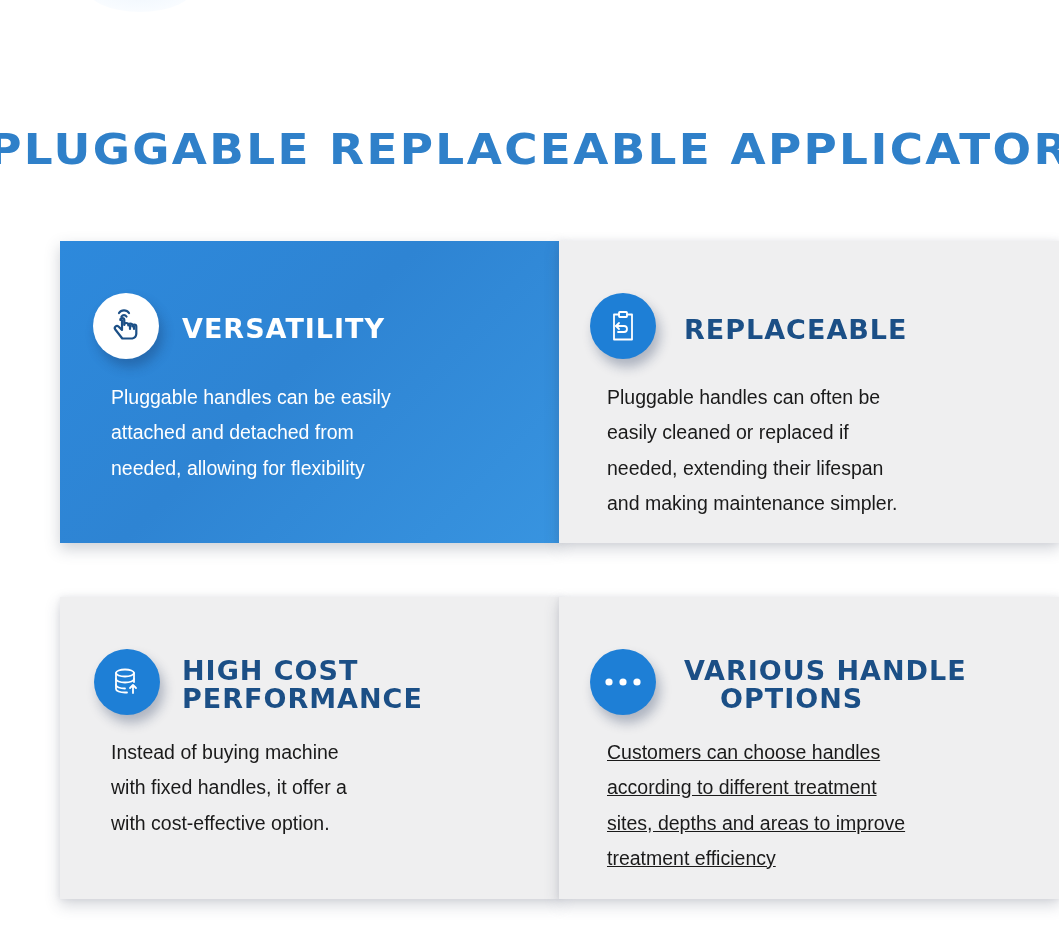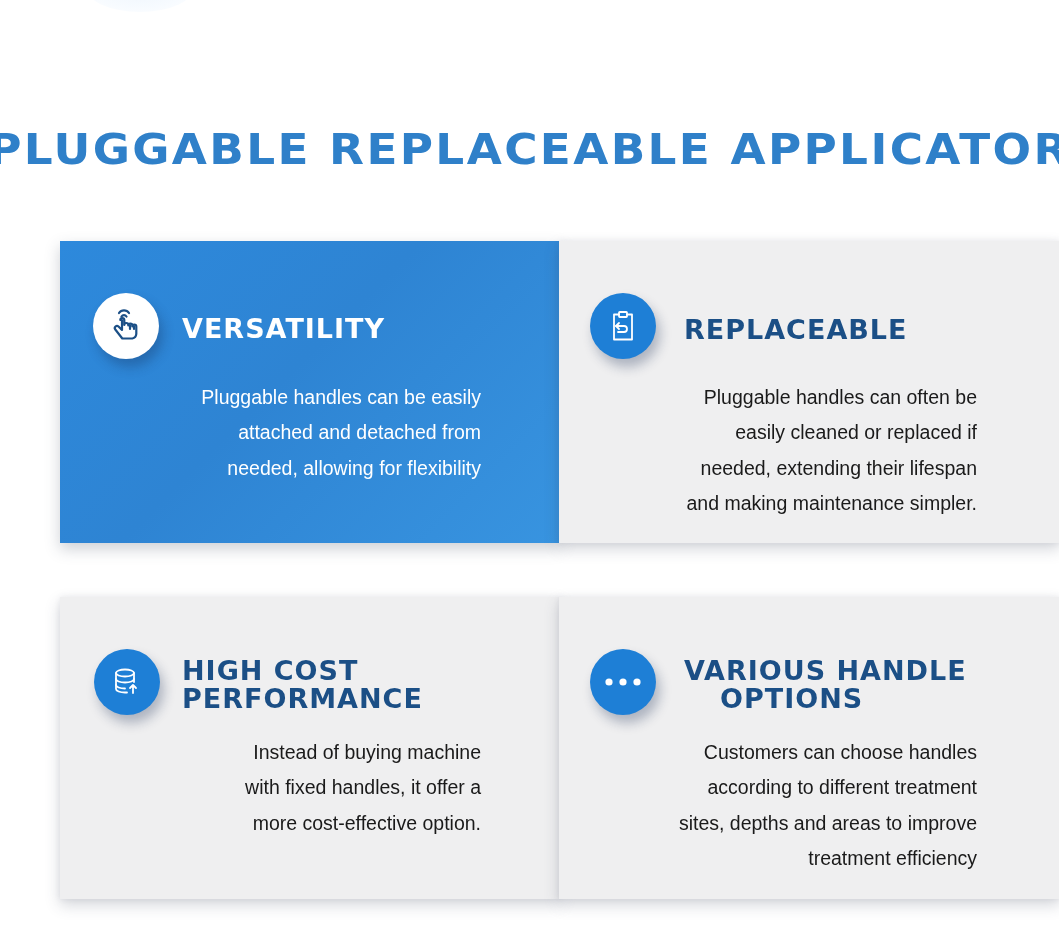--- a/index.html
+++ b/index.html
@@ -39,21 +39,20 @@
   .card.active .icon-circle { background: #ffffff; }
   .card .heading {
     position: absolute; left: 122px; font-weight: bold;
     font-size: 27px; line-height: 28px; color: #1b4f86; letter-spacing: 1px;
   }
   .card.active .heading { color: #ffffff; }
   .card .desc {
     position: absolute; left: 51px; width: 370px;
     font-size: 19.5px; line-height: 35.3px; color: #1a1a1a;
     font-family: "Liberation Sans", sans-serif;
-    text-align: right;
   }
   .card.active .desc { color: #ffffff; }
   .desc span { display: block; white-space: nowrap; }
 </style>
 </head>
 <body>
 
 <div class="top-blob"></div>
 
 <h1 class="page-title" style="margin:0;">PLUGGABLE REPLACEABLE APPLICATOR</h1>
@@ -105,35 +104,35 @@
       <path d="M24 29 v-8 M21 24 l3 -3 l3 3"></path>
     </svg>
   </div>
   <div class="heading" style="top:60px;">
     <span style="display:block;">HIGH COST</span>
     <span style="display:block;">PERFORMANCE</span>
   </div>
   <div class="desc" style="top:138px;">
     <span>Instead of buying machine</span>
     <span>with fixed handles, it offer a</span>
-    <span>more cost-effective option.</span>
+    <span>with cost-effective option.</span>
   </div>
 </div>
 
 <div class="card" style="left:559px; top:597px;">
   <div class="icon-circle" style="left:31px;">
     <svg width="40" height="12" viewBox="0 0 40 12">
       <circle cx="6" cy="6" r="3.6" fill="#ffffff"></circle>
       <circle cx="20" cy="6" r="3.6" fill="#ffffff"></circle>
       <circle cx="34" cy="6" r="3.6" fill="#ffffff"></circle>
     </svg>
   </div>
   <div class="heading" style="top:60px; left:125px;">
     <span style="display:block;">VARIOUS HANDLE</span>
     <span style="display:block;margin-left:36px;">OPTIONS</span>
   </div>
-  <div class="desc" style="top:138px; left:48px;">
+  <div class="desc" style="top:138px; left:48px;text-decoration:underline;">
     <span>Customers can choose handles</span>
     <span>according to different treatment</span>
     <span>sites, depths and areas to improve</span>
     <span>treatment efficiency</span>
   </div>
 </div>
 
 </body></html>

